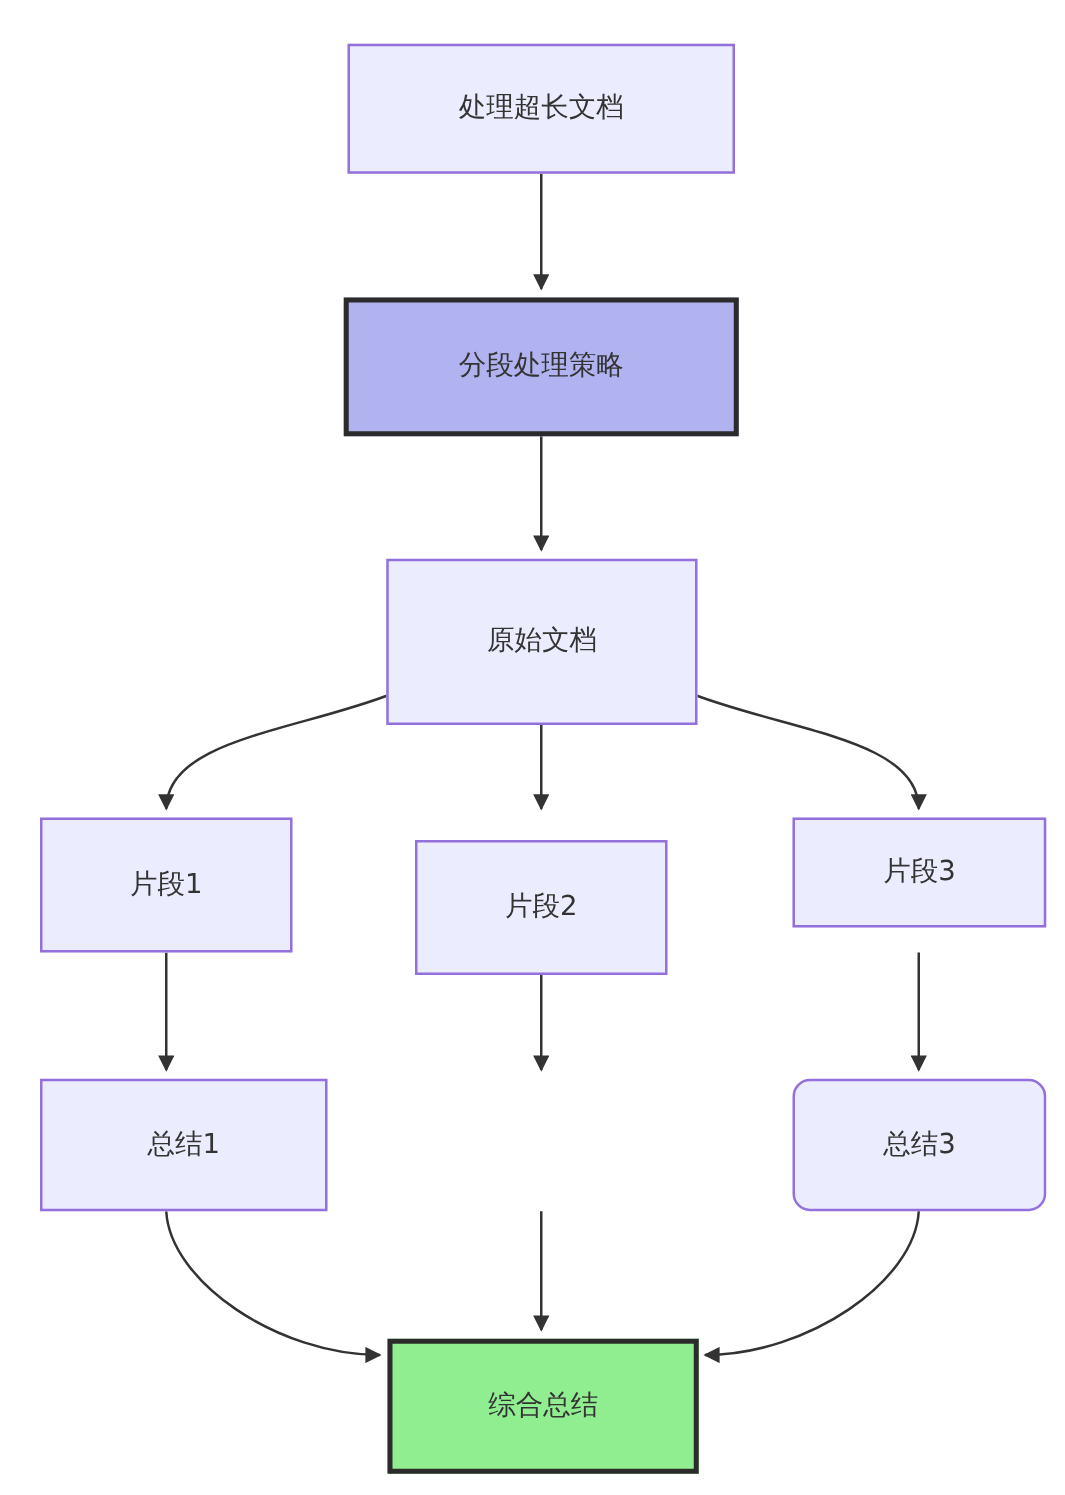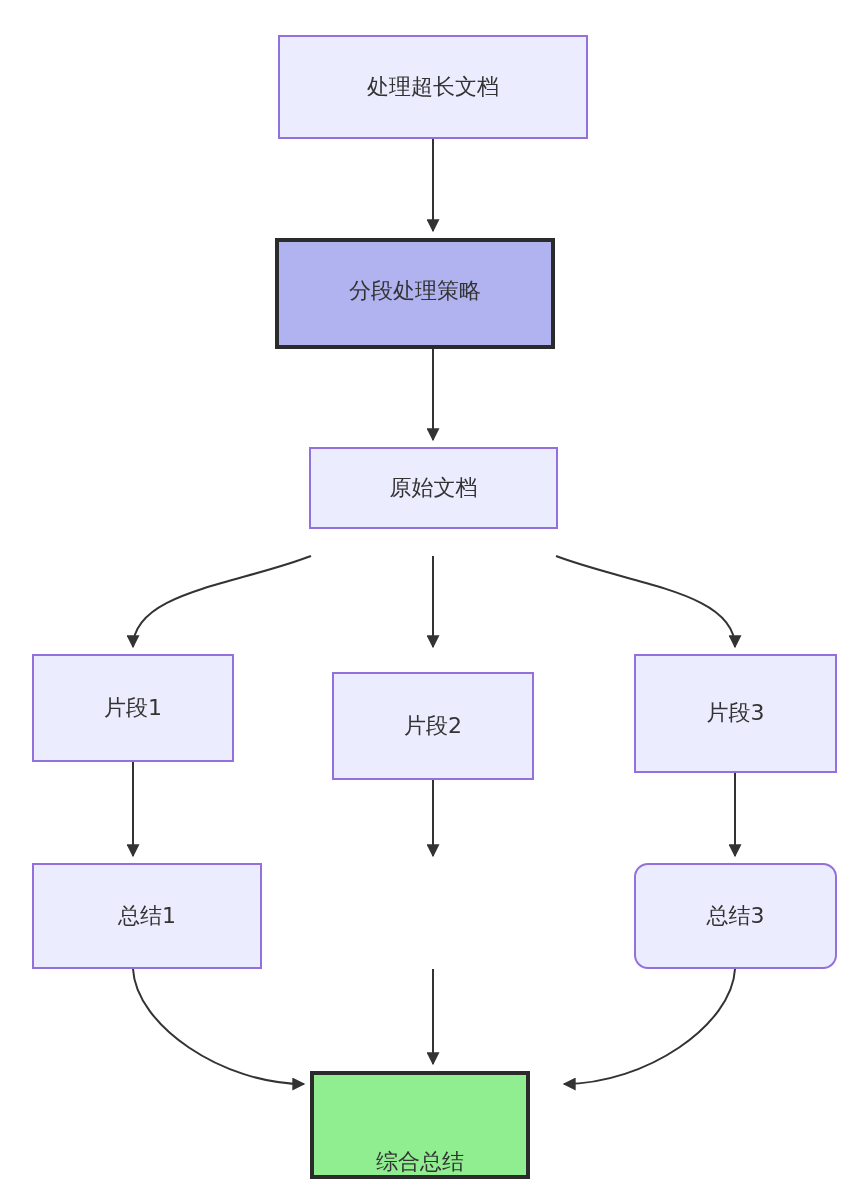--- a/index.html
+++ b/index.html
@@ -74,46 +74,46 @@
 
     <path class="edge" d="M133,969 C136,1025 222,1084 304,1084" marker-end="url(#arrowhead)"></path>
     <path class="edge" d="M433,969 L433,1064" marker-end="url(#arrowhead)"></path>
     <path class="edge" d="M735,969 C732,1025 646,1084 564,1084" marker-end="url(#arrowhead)"></path>
   </svg>
 
   <div class="node" style="left:278px; top:35px; width:310px; height:104px;">
     <span>处理超长文档</span>
   </div>
 
-  <div class="node node--strategy" style="left:275px; top:238px; width:280px; height:111px;font-family:Liberation Mono, monospace;">
+  <div class="node node--strategy" style="left:275px; top:238px; width:316px; height:111px;">
     <span>分段处理策略</span>
   </div>
 
-  <div class="node" style="left:309px; top:447px; width:249px; height:82px;">
+  <div class="node" style="left:309px; top:447px; width:249px; height:133px;">
     <span>原始文档</span>
   </div>
 
   <div class="node" style="left:32px; top:654px; width:202px; height:108px;">
     <span>片段1</span>
   </div>
 
   <div class="node" style="left:332px; top:654px; width:202px; height:108px;margin-top:18px;">
     <span>片段2</span>
   </div>
 
-  <div class="node" style="left:634px; top:654px; width:203px; height:119px;">
+  <div class="node" style="left:634px; top:654px; width:203px; height:88px;">
     <span>片段3</span>
   </div>
 
   <div class="node" style="left:32px; top:863px; width:230px; height:106px;">
     <span>总结1</span>
   </div>
 
 
   <div class="node" style="left:634px; top:863px; width:203px; height:106px;border-radius:14px;">
     <span>总结3</span>
   </div>
 
-  <div class="node node--result" style="left:310px; top:1071px; width:220px; height:108px;align-items:flex-end;">
+  <div class="node node--result" style="left:310px; top:1071px; width:249px; height:108px;">
     <span>综合总结</span>
   </div>
 
 </div>
 
 </body></html>

